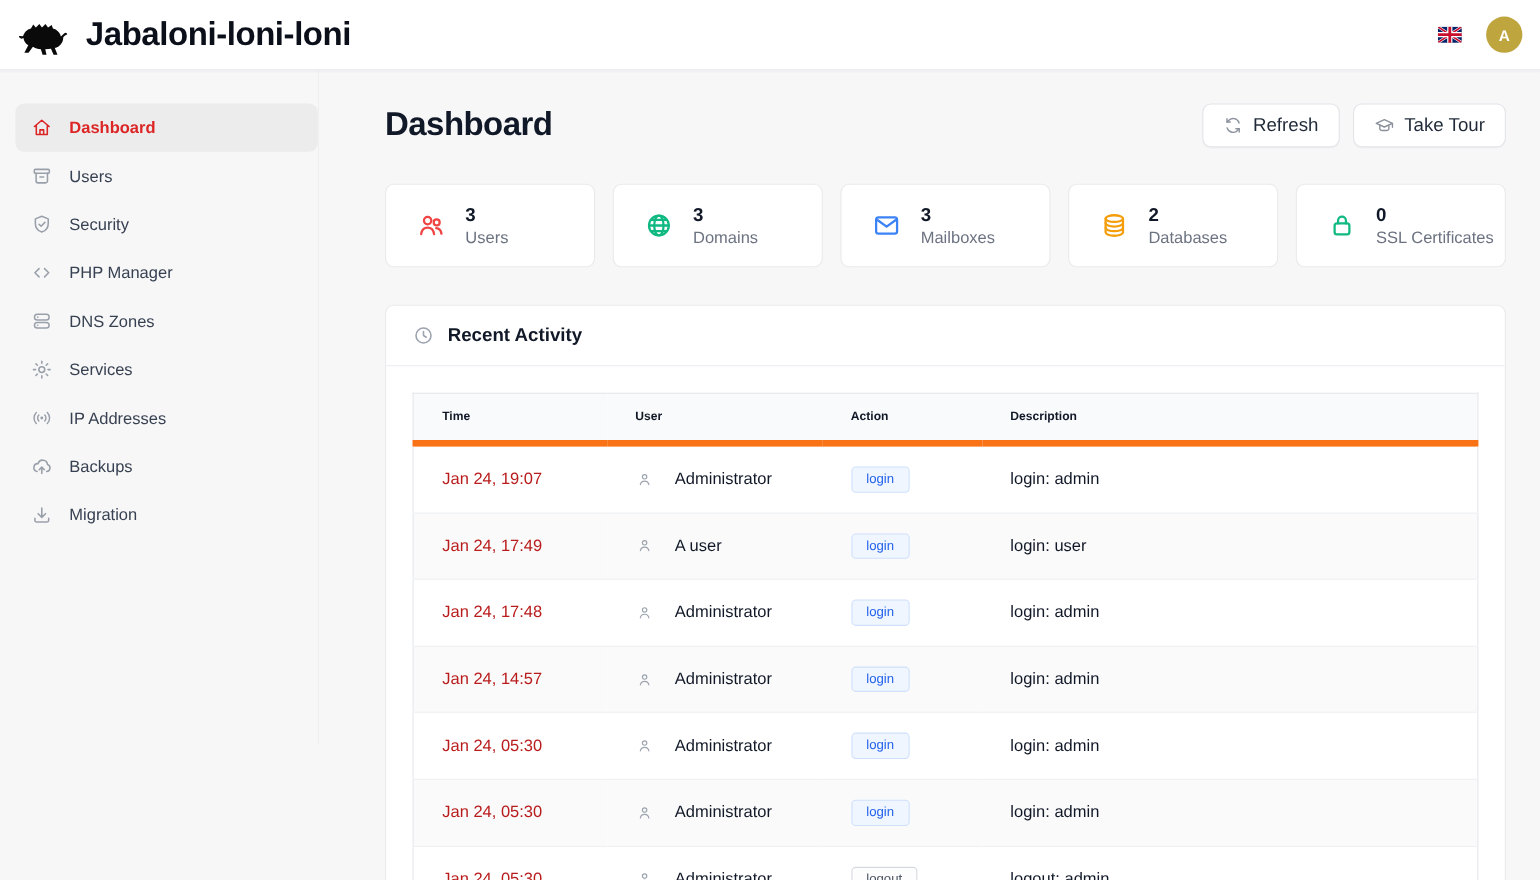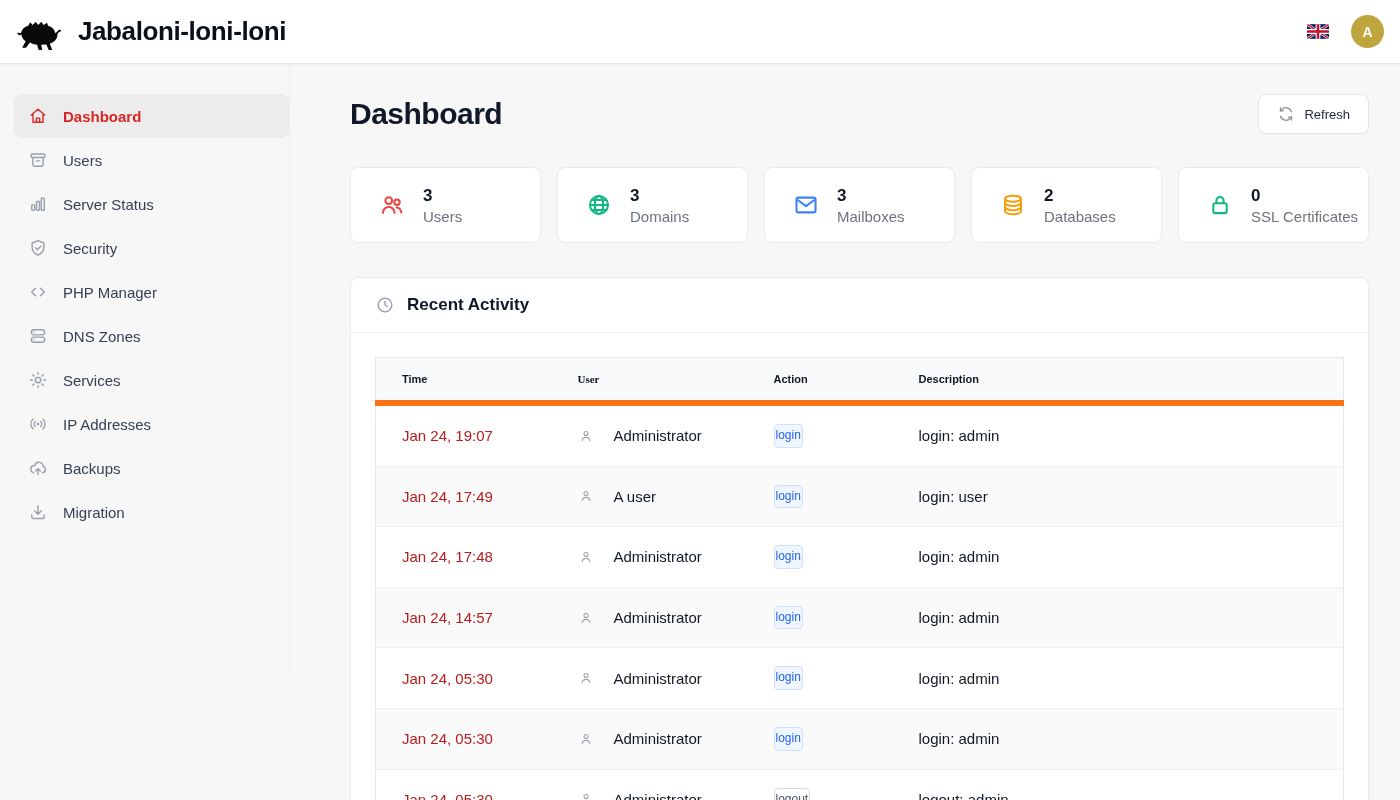--- a/index.html
+++ b/index.html
@@ -5,21 +5,21 @@
   * { margin:0; padding:0; box-sizing:border-box; }
   html,body { width:1400px; height:800px; overflow:hidden; }
   body { font-family:"Liberation Sans","DejaVu Sans",sans-serif; background:#f7f7f8; color:#111827; }
 
   
   .topbar { height:64px; background:#fff; border-bottom:1px solid #e5e7eb;
             box-shadow:0 1px 2px rgba(0,0,0,.04); display:flex; align-items:center;
             padding:0 16px 0 14px; position:relative; z-index:5; }
   .brand { display:flex; align-items:center; gap:12px; }
   .brand-logo svg { display:block; }
-  .brand-name { font-size:26px; font-weight:800; letter-spacing:-.4px; color:#0b0f19; }
+  .brand-name { font-size:30px; font-weight:800; letter-spacing:-.4px; color:#0b0f19; }
   .topbar-right { margin-left:auto; display:flex; align-items:center; gap:22px; }
   .flag { width:22px; height:15px; border-radius:2px; overflow:hidden; display:block; cursor:pointer; }
   .avatar { width:33px; height:33px; border-radius:50%; background:#bfa53d; color:#fff;
             font-size:14px; font-weight:700; display:flex; align-items:center; justify-content:center; cursor:pointer; }
 
   
   .layout { display:flex; height:612px; }
   .sidebar { width:290px; flex:0 0 290px; padding-top:30px; border-right:1px solid rgba(0,0,0,.03); }
   .nav-item { display:flex; align-items:center; gap:15px; height:44px; margin-left:14px;
               padding:0 16px 0 14px; border-radius:8px; color:#374151; font-size:15px;
@@ -28,21 +28,21 @@
   .nav-item.active { background:#ececed; color:#dc2626; font-weight:600; }
   .nav-item.active .ni { color:#dc2626; }
 
   .main { flex:1; padding:30px 31px 0 60px; }
 
   
   .page-head { display:flex; align-items:center; justify-content:space-between; margin-bottom:33px; }
   .page-title { font-size:30px; font-weight:700; letter-spacing:-.5px; }
   .head-actions { display:flex; gap:12px; }
   .btn { display:flex; align-items:center; gap:9px; background:#fff; border:1px solid #e2e4e8;
-         border-radius:8px; padding:0 18px; height:40px; font-size:13px; font-weight:500;
+         border-radius:8px; padding:0 18px; height:40px; font-size:17px; font-weight:500;
          color:#1f2937; cursor:pointer; font-family:inherit; box-shadow:0 1px 1px rgba(0,0,0,.02); }
   .btn .bi { color:#8b919c; display:flex; }
 
   
   .stats { display:flex; gap:16px; margin-bottom:34px; }
   .stat-card { flex:1; height:76px; background:#fff; border:1px solid #e9eaec; border-radius:8px;
                display:flex; align-items:center; gap:18px; padding-left:28px; cursor:pointer; }
   .stat-icon { display:flex; }
   .stat-value { font-size:17px; font-weight:700; color:#111827; line-height:1.35; }
   .stat-label { font-size:15px; color:#6b7280; }
@@ -50,29 +50,29 @@
   
   .activity-card { background:#fff; border:1px solid #e9eaec; border-radius:8px 8px 0 0; }
   .activity-head { display:flex; align-items:center; gap:12px; padding:17px 24px;
                    border-bottom:1px solid #ebedf0; }
   .activity-head .ci { color:#9ca3af; display:flex; }
   .activity-title { font-size:17px; font-weight:700; }
   .table-wrap { padding:24px; }
   table { width:100%; border-collapse:collapse; border:1px solid #e5e7eb; }
   thead th { background:#f9fafb; text-align:left; font-size:11px; font-weight:700; color:#111827;
              padding:15px 16px 15px 26px; border-bottom:6px solid #f97316; }
-  th.col-time { width:176px; } th.col-user { width:196px;font-family:Liberation Serif, serif; } th.col-action { width:145px; }
+  th.col-time { width:176px; } th.col-user { width:196px; } th.col-action { width:145px; }
   tbody td { font-size:15px; padding:18px 16px 18px 26px; border-top:1px solid #eef0f2; vertical-align:middle; }
   tbody tr:first-child td { border-top:none; }
   tbody tr:nth-child(even) { background:#fafafa; }
   td.cell-time { color:#b91c1c; }
   td.cell-user { color:#111827; }
   .user-wrap { display:flex; align-items:center; gap:20px; }
   .user-wrap .ui { color:#9ca3af; display:flex; }
-  .badge { display:inline-block; font-size:12px; padding:3px 1px; border-radius:4px; line-height:1.3; }
+  .badge { display:inline-block; font-size:12px; padding:3px 13px; border-radius:4px; line-height:1.3; }
   .badge-login { color:#2563eb; background:#eff6ff; border:1px solid #cfe0fb; }
   .badge-logout { color:#4b5563; background:#fdfdfd; border:1px solid #d6d9de; }
 </style>
 </head>
 <body>
 
 <svg width="0" height="0" style="position:absolute">
   <defs>
     <g id="i-home">
         <path d="M4 10.8 12 4l8 6.8M6 9.6V19.5h12V9.6M10 19.5v-5h4v5" fill="none" stroke="currentColor" stroke-width="1.7" stroke-linecap="round" stroke-linejoin="round"></path>
@@ -196,28 +196,20 @@
       <span class="ni">
           <svg width="20" height="20" viewBox="0 0 24 24">
             <use href="#i-archive"></use>
           </svg>
         </span>
       <span>Users</span>
     </a>
     <a class="nav-item">
       <span class="ni">
           <svg width="20" height="20" viewBox="0 0 24 24">
-            <use href="#i-chart"></use>
-          </svg>
-        </span>
-      <span>Server Status</span>
-    </a>
-    <a class="nav-item">
-      <span class="ni">
-          <svg width="20" height="20" viewBox="0 0 24 24">
             <use href="#i-shield"></use>
           </svg>
         </span>
       <span>Security</span>
     </a>
     <a class="nav-item">
       <span class="ni">
           <svg width="20" height="20" viewBox="0 0 24 24">
             <use href="#i-code"></use>
           </svg>
@@ -271,20 +263,28 @@
       <h1 class="page-title">Dashboard</h1>
       <div class="head-actions">
         <button class="btn">
           <span class="bi">
               <svg width="18" height="18" viewBox="0 0 24 24">
                 <use href="#i-refresh"></use>
               </svg>
             </span>
           <span>Refresh</span>
         </button>
+        <button class="btn">
+          <span class="bi">
+              <svg width="19" height="19" viewBox="0 0 24 24">
+                <use href="#i-gradcap"></use>
+              </svg>
+            </span>
+          <span>Take Tour</span>
+        </button>
       </div>
     </div>
 
     <div class="stats">
       <div class="stat-card">
         <span class="stat-icon" style="color: rgb(239, 68, 68);">
             <svg width="26" height="26" viewBox="0 0 24 24">
               <use href="#i-users2"></use>
             </svg>
           </span>

